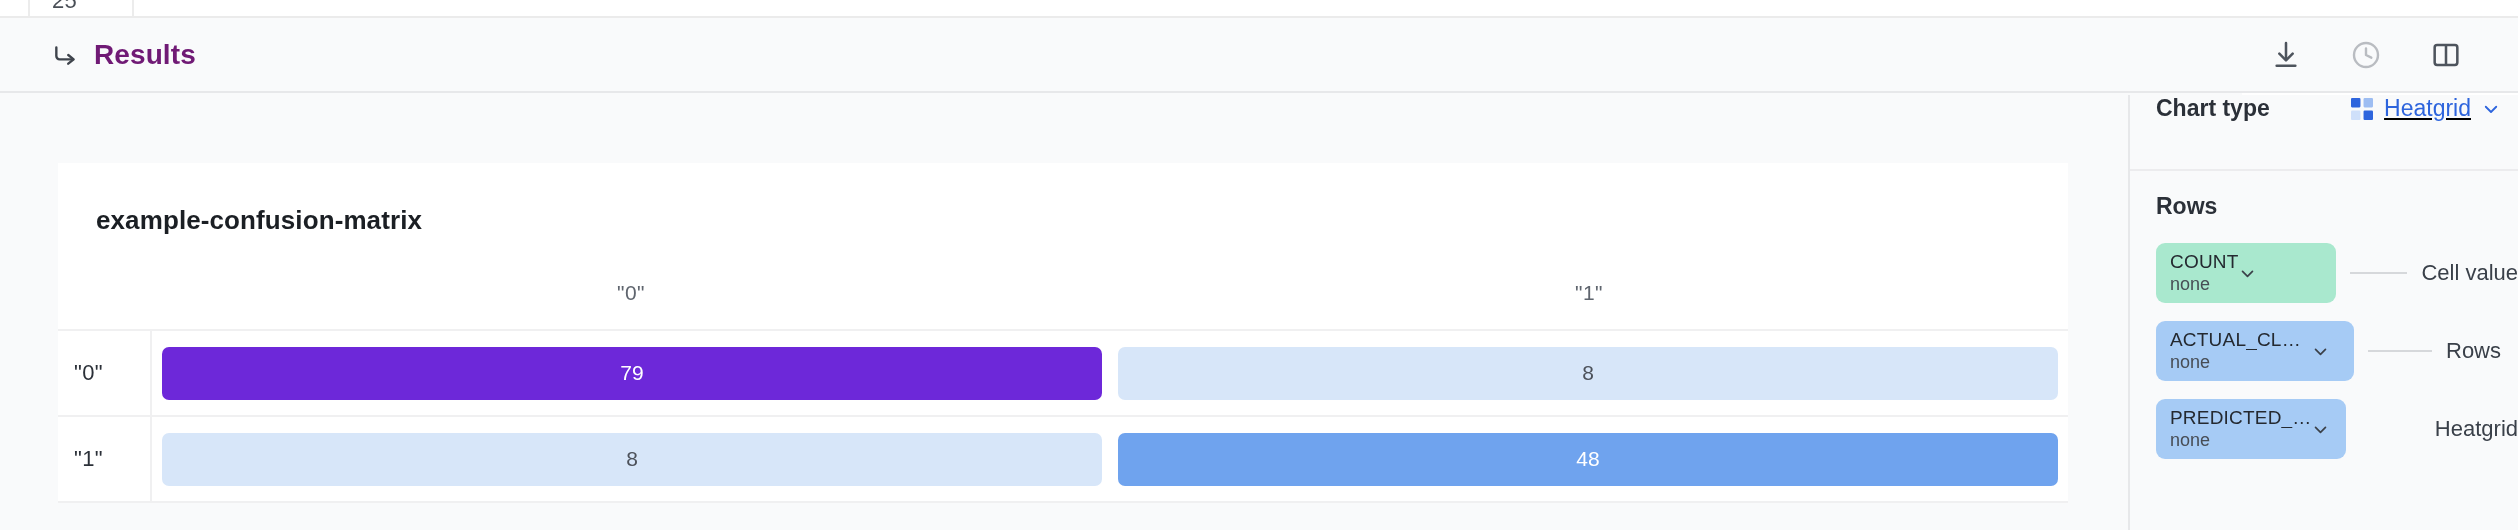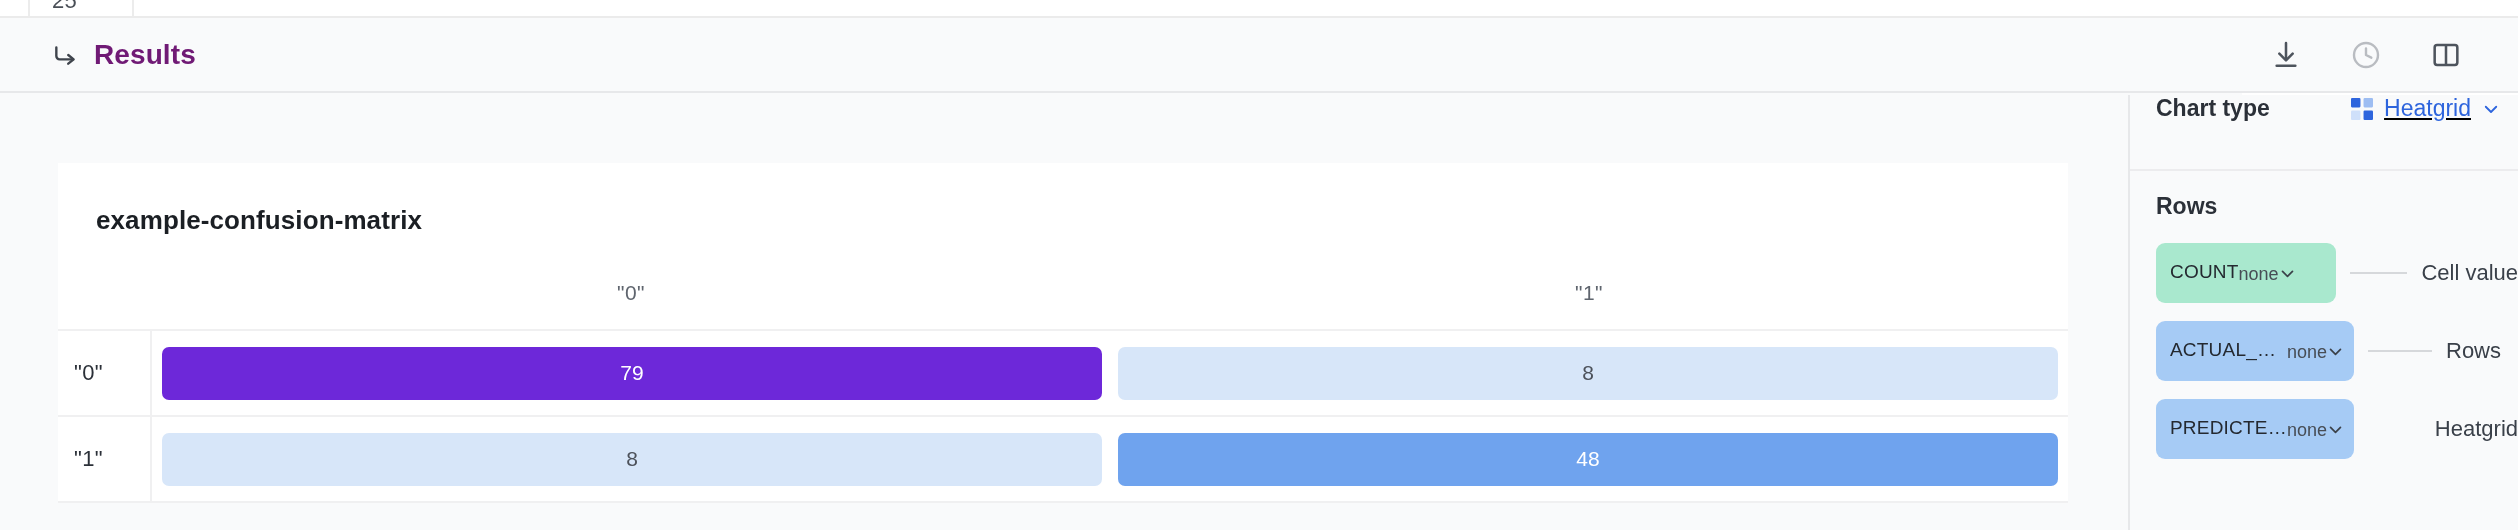--- a/index.html
+++ b/index.html
@@ -248,21 +248,21 @@
     height: 60px;
     border-radius: 9px;
     display: flex;
     align-items: center;
     padding: 0 10px 0 14px;
     cursor: pointer;
     position: relative;
   }
   .field-pill.mint { background: #a9e8ce; }
   .field-pill.blue { background: #a6cbf5; }
-  .pill-texts { display: flex; flex-direction: row; line-height: 1.05; min-width: 0; }
+  .pill-texts { display: flex; flex-direction: column; line-height: 1.05; min-width: 0; }
   .pill-name {
     font-size: 19px;
     color: #242930;
     letter-spacing: .2px;
     white-space: nowrap;
     overflow: hidden;
     text-overflow: ellipsis;
     max-width: 142px;
   }
   .pill-sub {

